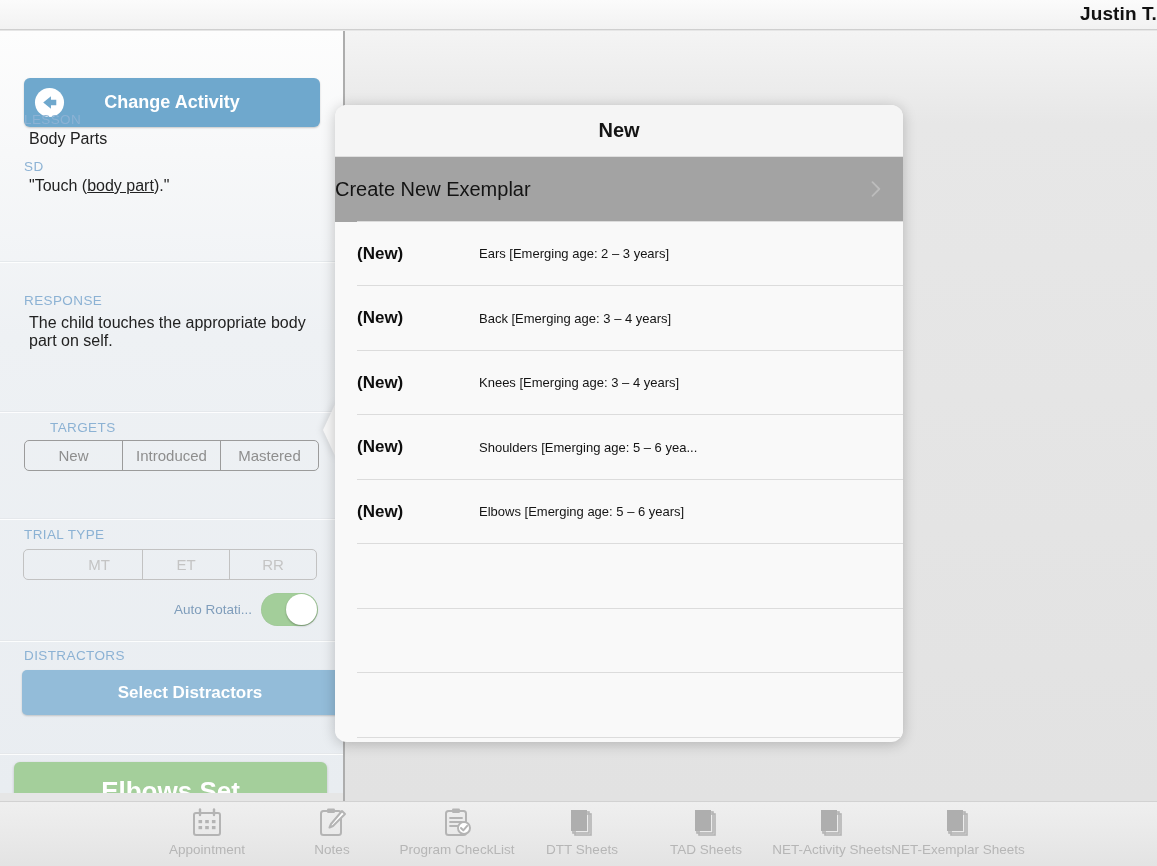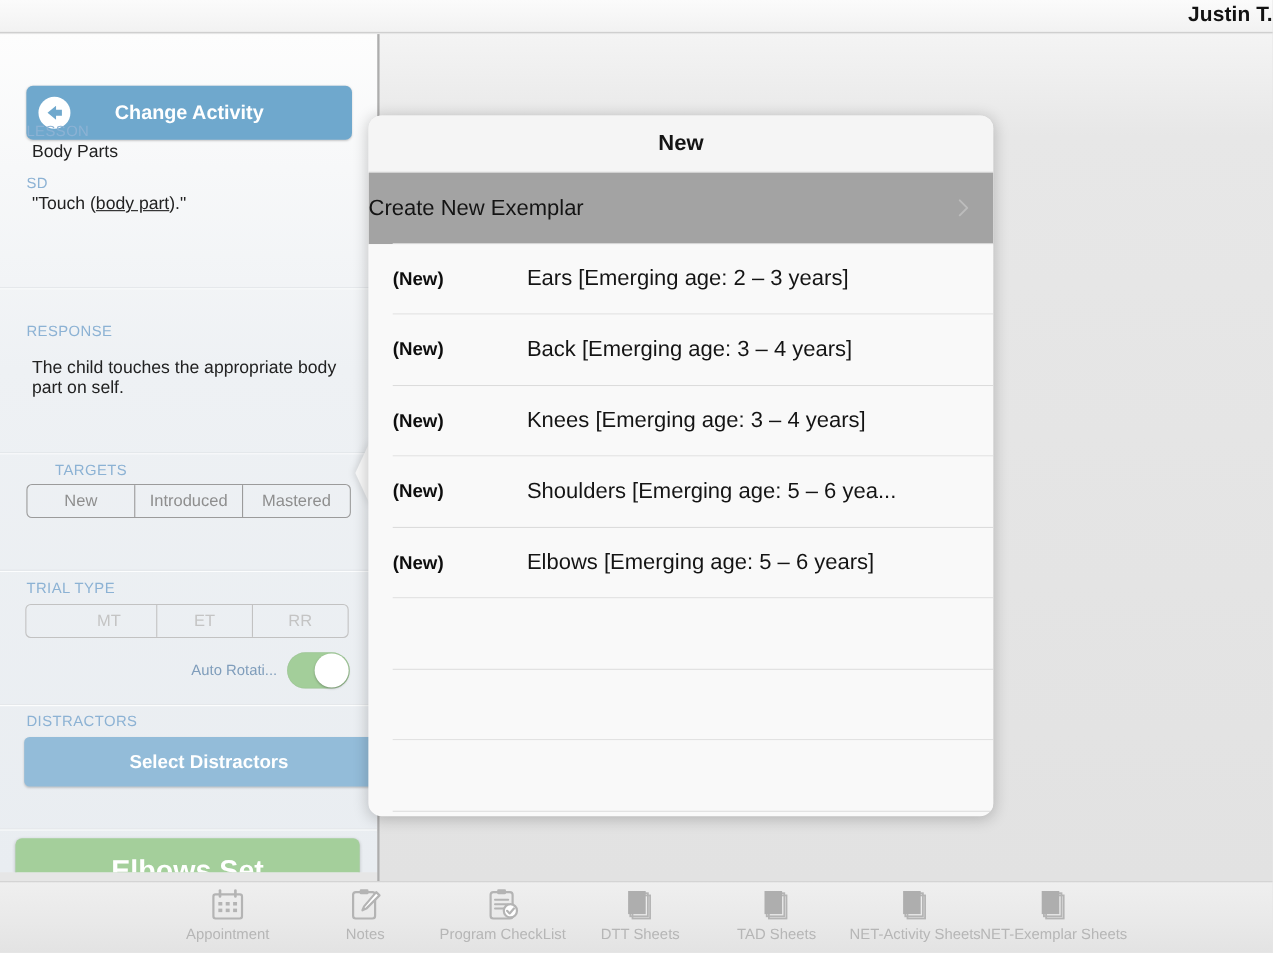--- a/index.html
+++ b/index.html
@@ -282,21 +282,21 @@
   .row-new-tag {
     position: absolute;
     left: 22px;
     font-size: 17px;
     font-weight: bold;
     color: #0e0e0e;
   }
   .row-label {
     position: absolute;
     left: 144px;
-    font-size: 20px;
+    font-size: 13px;
     color: #141414;
     white-space: nowrap;
   }
 
   
   .tabbar {
     position: absolute;
     left: 0;
     top: 801px;
     width: 1157px;
@@ -342,21 +342,21 @@
 
   <div class="sec-label" style="left:24px; top:81px;">LESSON</div>
   <div class="sec-text" style="left:29px; top:99px;">Body Parts</div>
 
   <div class="sec-label" style="left:24px; top:128px;">SD</div>
   <div class="sec-text" style="left:29px; top:146px;"><span>"Touch (</span><u>body part</u><span>)."</span></div>
 
   <div class="panel-sep" style="top:230px;"></div>
 
   <div class="sec-label" style="left:24px; top:262px;">RESPONSE</div>
-  <div class="sec-text" style="left:29px; top:283px; width:290px;margin-top:12px;">The child touches the appropriate body part on self.</div>
+  <div class="sec-text" style="left:29px; top:283px; width:290px;">The child touches the appropriate body part on self.</div>
 
   <div class="panel-sep" style="top:380px;"></div>
 
   <div class="sec-label" style="left:21px; top:389px;margin-left:29px;">TARGETS</div>
   <div class="seg" style="left:24px; top:409px; width:295px;">
     <div class="seg-item">New</div>
     <div class="seg-item">Introduced</div>
     <div class="seg-item">Mastered</div>
   </div>
 

